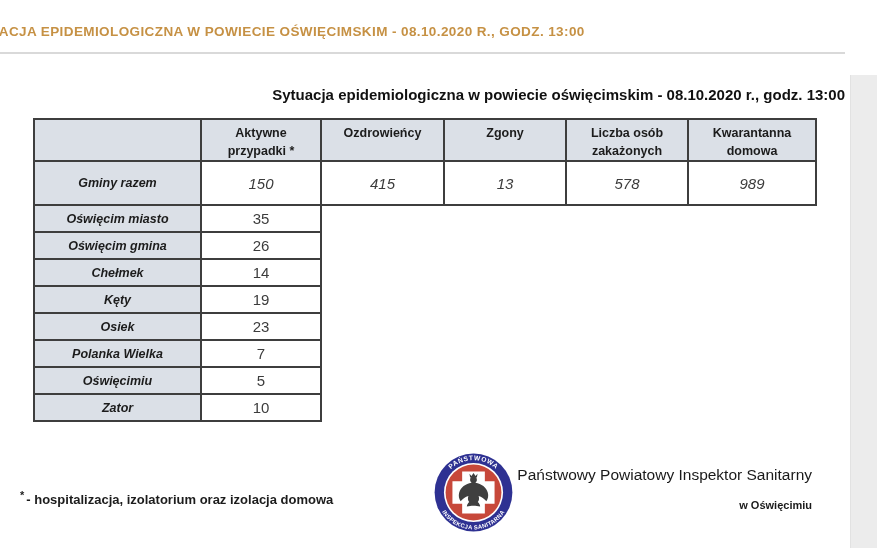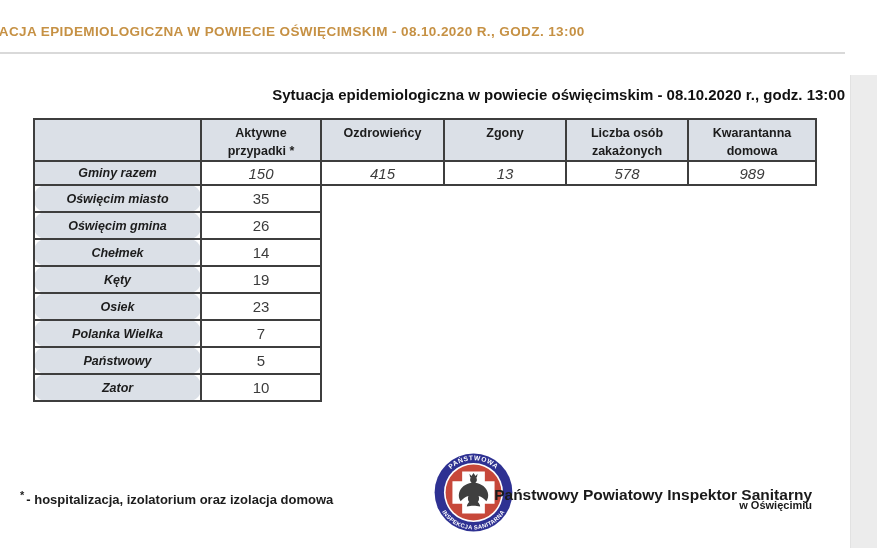--- a/index.html
+++ b/index.html
@@ -88,46 +88,46 @@
     color: #1c1c1c;
     vertical-align: middle;
   }
   table.epi td.val {
     background: #ffffff;
     font-size: 15px;
     color: #3c3c3c;
     vertical-align: middle;
     margin-top: 8px;
   }
-  table.epi tr.r0 td { height: 24px; font-style: italic; }
-  table.epi tr.rn td { height: 27px; border-radius: 12px; }
+  table.epi tr.r0 td { height: 44px; font-style: italic; }
+  table.epi tr.rn td { height: 27px; }
   table.epi td.ghost {
     border: none;
     background: transparent;
   }
   .footnote {
     position: absolute;
     top: 463px;
     left: 20px;
     font-size: 13px;
     font-weight: bold;
     color: #1c1c1c;
     margin-top: 26px;
   }
   .footnote .star {
     font-size: 11px;
     vertical-align: super;
     margin-right: 2px;
   }
   .org-line1 {
     position: absolute;
-    top: 486px;
+    top: 466px;
     right: 65px;
     font-size: 15.5px;
-    font-weight: bold;
+    font-weight: normal;
     color: #1a1a1a;
     white-space: nowrap;
   }
   .org-line2 {
     position: absolute;
     top: 499px;
     right: 65px;
     font-size: 11px;
     font-weight: bold;
     color: #1a1a1a;
@@ -222,21 +222,21 @@
       </tr>
       <tr class="rn">
         <td class="rowname">Polanka Wielka</td>
         <td class="val">7</td>
         <td class="ghost"></td>
             <td class="ghost"></td>
             <td class="ghost"></td>
             <td class="ghost"></td>
       </tr>
       <tr class="rn">
-        <td class="rowname">Państwowy</td>
+        <td class="rowname">Oświęcimiu</td>
         <td class="val">5</td>
         <td class="ghost"></td>
             <td class="ghost"></td>
             <td class="ghost"></td>
             <td class="ghost"></td>
       </tr>
       <tr class="rn">
         <td class="rowname">Zator</td>
         <td class="val">10</td>
         <td class="ghost"></td>

